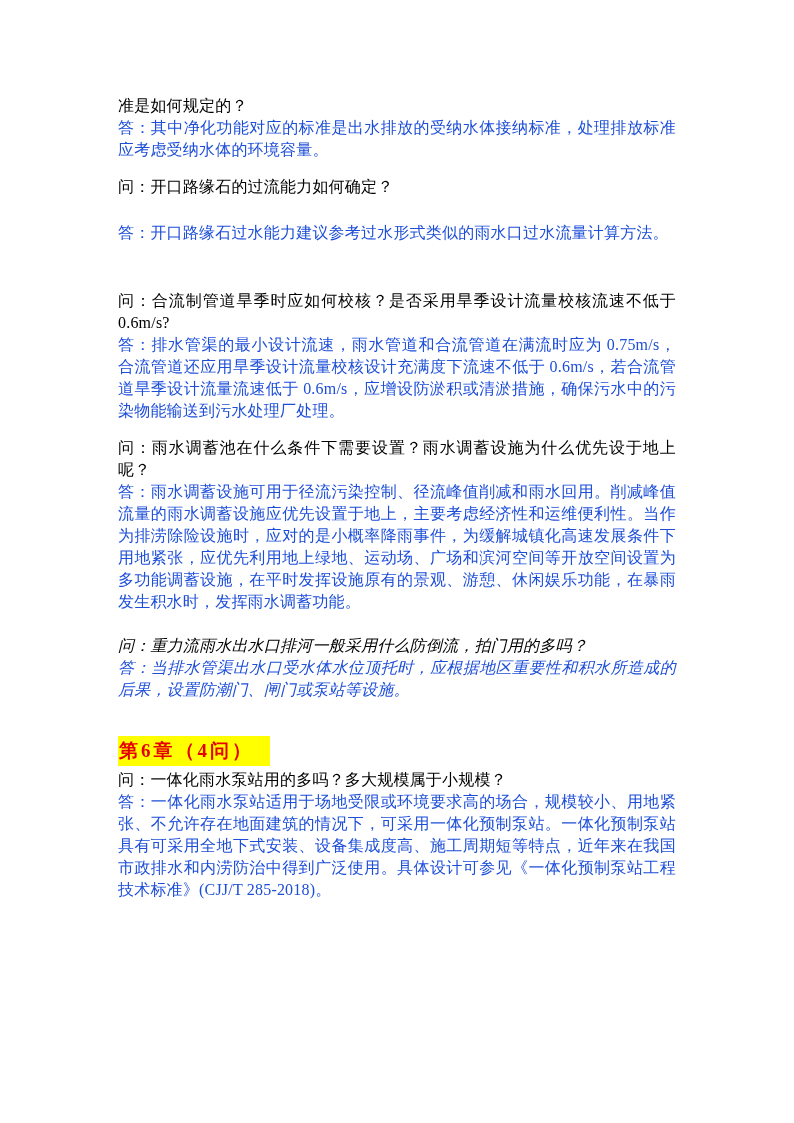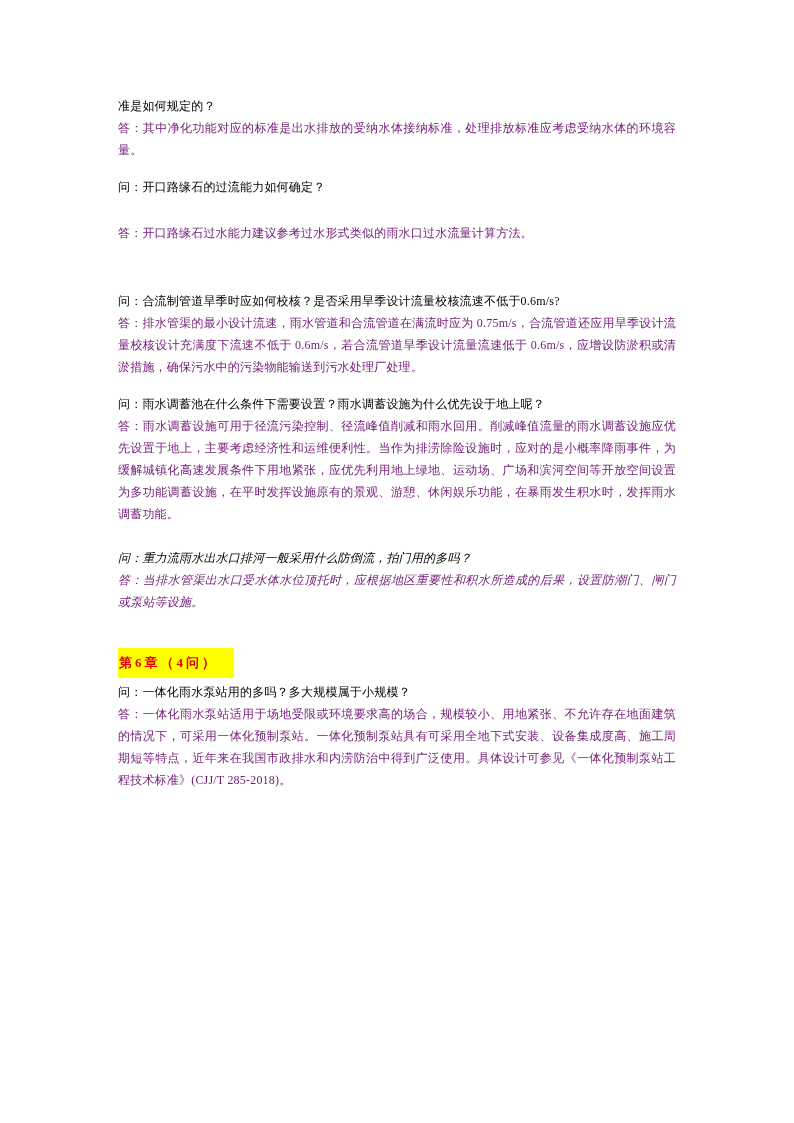--- a/index.html
+++ b/index.html
@@ -21,39 +21,39 @@
   }
 
   .content {
     position: absolute;
     left: 118px;
     top: 95px;
     width: 558px;
   }
 
   .qa-block p {
-    font-size: 12px;
+    font-size: 16px;
     line-height: 22px;
     text-align: justify;
     letter-spacing: 0.2px;
   }
 
   .q { color: #000000; }
-  .a { color: #701a75; }
+  .a { color: #1d4ed8; }
 
   
   .gap-15 { margin-top: 15px; }
   .gap-33 { margin-top: 46px; }
   .gap-14 { margin-top: 22px; font-style: italic; }
   .gap-18 { margin-top: 18px; }
   .a-extra { margin-top: 24px; }
 
   .chapter-heading {
     margin-top: 35px;
-    font-size: 13px;
+    font-size: 19px;
     font-weight: bold;
     color: #e60000;
   }
 
   .chapter-heading .hl {
     display: inline-block;
     background: #ffff00;
     line-height: 30px;
     padding: 0 16px 0 1px;
     letter-spacing: 3px;

